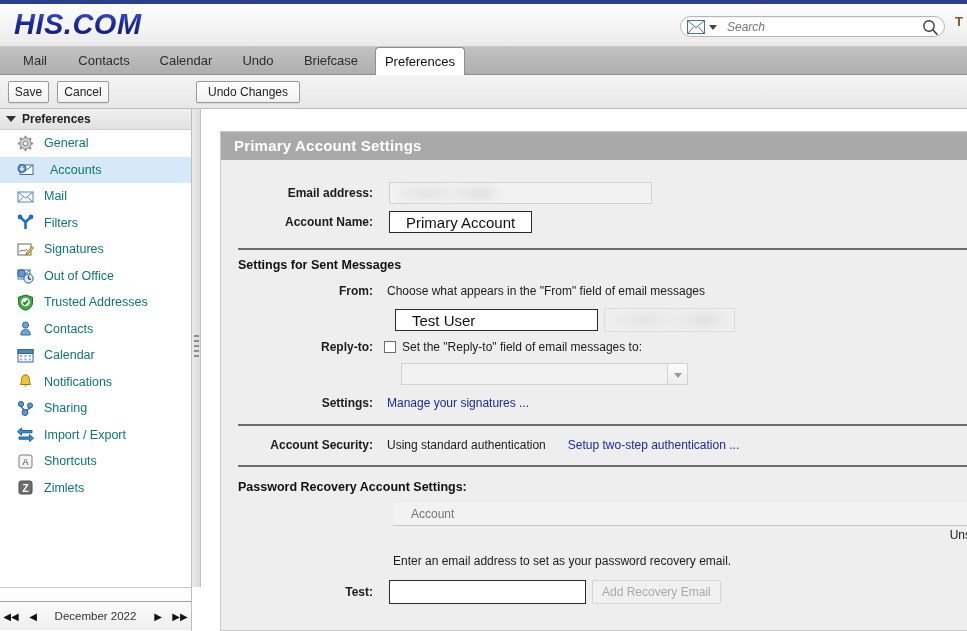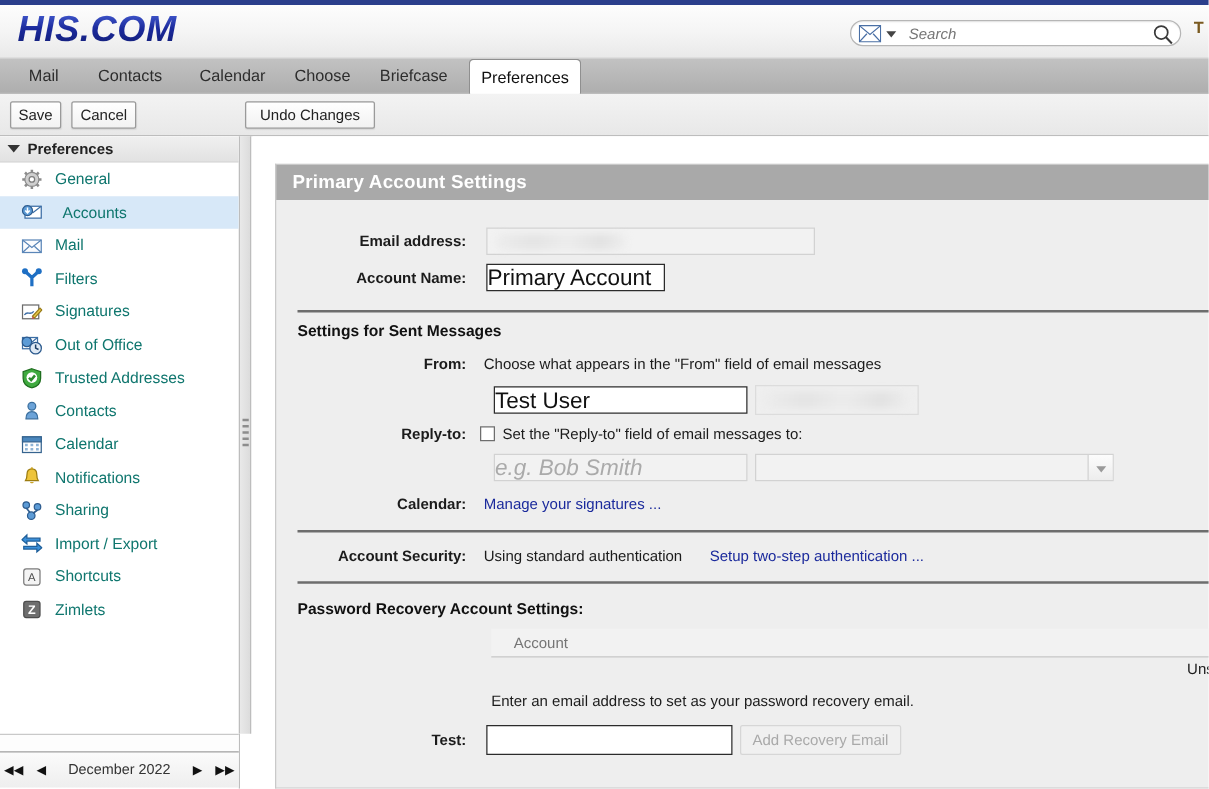--- a/index.html
+++ b/index.html
@@ -195,23 +195,23 @@
 
   .row { position: absolute; display: flex; align-items: center; }
   .flabel {
     font-size: 12px; font-weight: bold; color: #1b1b1b;
     text-align: right; white-space: nowrap; padding-left: 16px;
   }
   .ftext { font-size: 12px; color: #1b1b1b; white-space: nowrap; }
 
   input.txt {
     font-family: "Liberation Sans", sans-serif;
-    font-size: 18px; color: #111;
+    font-size: 15px; color: #111;
     border: 1px solid #2b2b2b; background: #ffffff;
-    height: 22px; padding: 0 0; outline: none;
+    height: 22px; padding: 0 16px; outline: none;
   }
   input.txt.disabled, .fake-disabled {
     border: 1px solid #d2d2d2; background: #f2f2f2; color: #a8a8a8;
   }
   input.txt.disabled::placeholder { color: #aaaaaa; font-style: italic; }
 
   .blurred {
     background: linear-gradient(100deg,#ededed 0%,#e4e4e4 30%,#ececec 55%,#e2e2e2 80%,#eeeeee 100%);
     filter: blur(3px);
     border-radius: 7px;
@@ -289,21 +289,21 @@
       </span>
     </div>
 
     <div class="header-right-clip">T</div>
   </div>
 
   <div class="tabbar">
     <div class="tab" style="left:8px;width:54px;">Mail</div>
     <div class="tab" style="left:66px;width:76px;">Contacts</div>
     <div class="tab" style="left:146px;width:80px;">Calendar</div>
-    <div class="tab" style="left:230px;width:56px;">Choose</div>
+    <div class="tab" style="left:230px;width:56px;">Undo</div>
     <div class="tab" style="left:290px;width:82px;">Briefcase</div>
     <div class="tab active" style="left:375px;width:90px;">Preferences</div>
   </div>
 
   <div class="toolbar">
     <div class="tb-btn" style="left:8px;width:41px;">Save</div>
     <div class="tb-btn" style="left:57px;width:52px;">Cancel</div>
     <div class="tb-btn" style="left:196px;width:104px;">Undo Changes</div>
   </div>
 
@@ -549,29 +549,28 @@
 
         <div class="row" style="left:0px; top:180px; width:740px;">
           <span class="flabel" style="width:152px;">Reply-to:</span>
           <span style="width:11px;"></span>
           <span class="chk"></span>
           <span style="width:6px;"></span>
           <span class="ftext">Set the "Reply-to" field of email messages to:</span>
         </div>
 
         <div class="row" style="left:174px; top:203px;">
-          <input class="txt disabled" style="width: 203px;" disabled="" placeholder="e.g. Bob Smith">
           <span style="width:6px;"></span>
           <span class="select-disabled" style="width:287px;display:inline-block;">
             <span class="select-arrow"></span>
           </span>
         </div>
 
         <div class="row" style="left:0px; top:236px; width:740px;">
-          <span class="flabel" style="width:152px;">Calendar:</span>
+          <span class="flabel" style="width:152px;">Settings:</span>
           <span style="width:14px;"></span>
           <span class="link">Manage your signatures ...</span>
         </div>
 
         <div class="divider" style="left:17px; top:264px; width:743px;"></div>
 
         <div class="row" style="left:0px; top:278px; width:740px;">
           <span class="flabel" style="width:152px;">Account Security:</span>
           <span style="width:14px;"></span>
           <span class="ftext">Using standard authentication</span>

